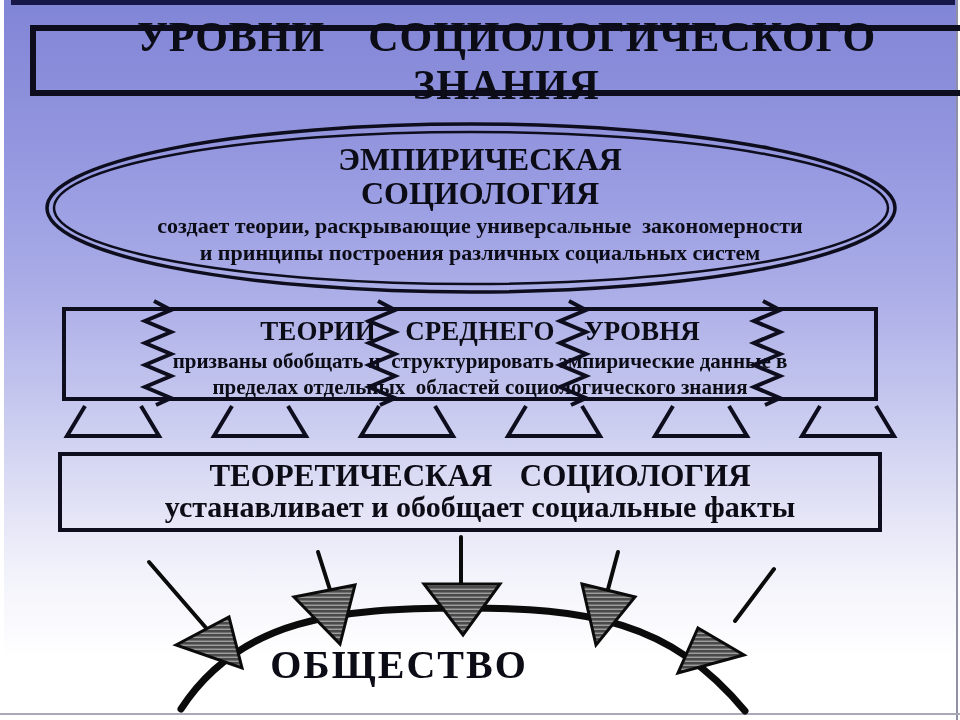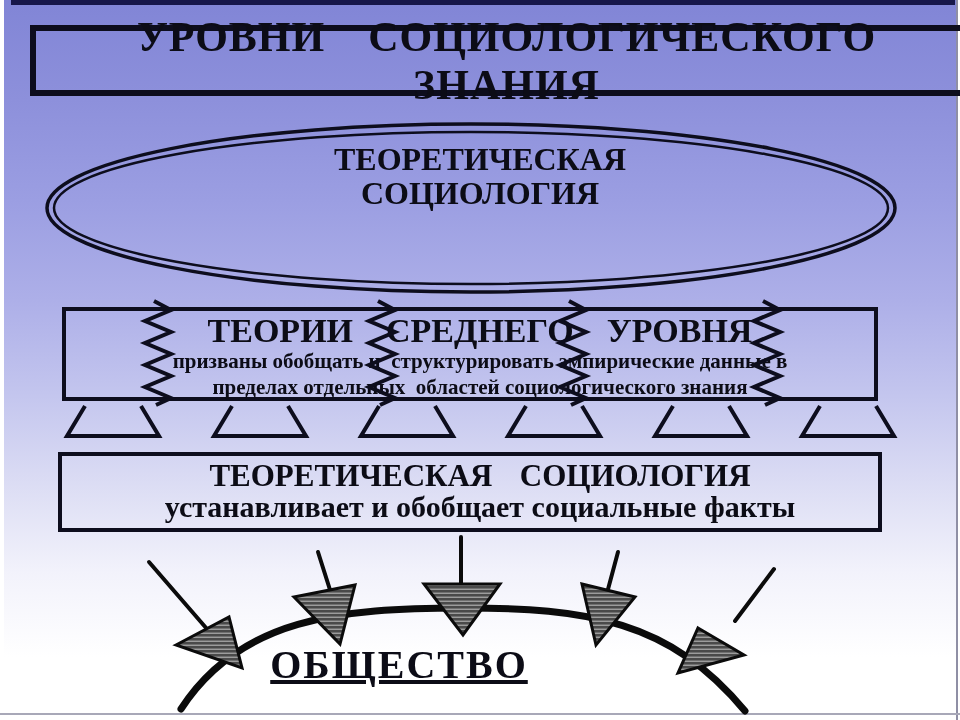--- a/index.html
+++ b/index.html
@@ -34,52 +34,54 @@
   .heading { font-weight:bold; }
   .desc { font-weight:bold; }
 
   .th-heading { top:142px; font-size:32px; line-height:34px; }
   .th-desc    { top:212px; font-size:22px; line-height:27px; }
 
   .mid-box {
     position:absolute; left:62px; top:307px; width:816px; height:94px;
     border:4px solid #0d0d1d;
   }
-  .mid-heading { top:314px; font-size:34px; line-height:34px; word-spacing:8px;font-family:Liberation Serif, serif; }
+  .mid-heading { top:314px; font-size:27px; line-height:34px; word-spacing:8px;font-family:Liberation Serif, serif; }
   .mid-desc    { top:348px; font-size:21px; line-height:26px; }
 
   .emp-box {
     position:absolute; left:58px; top:452px; width:824px; height:80px;
     border:4px solid #0d0d1d;
   }
   .emp-heading { top:459px; font-size:31px; line-height:34px; word-spacing:6px; }
   .emp-desc    { top:494px; font-size:30px; line-height:26px; }
 
   .society-label {
     position:absolute; left:0; top:641px; width:798px; text-align:center;
-    font-size:40px; font-weight:bold; letter-spacing:2px;text-decoration:underline;
+    font-size:40px; font-weight:bold; letter-spacing:2px;
   }
 
   svg.overlay { position:absolute; left:0; top:0; pointer-events:none; }
 </style>
 </head>
 <body>
 
 <div class="canvas">
   <div class="bg"></div>
   <div class="top-bar"></div>
   <div class="right-edge"></div>
   <div class="bottom-edge"></div>
 
   <div class="title-box">
     <div class="title-text">УРОВНИ  СОЦИОЛОГИЧЕСКОГО  ЗНАНИЯ</div>
   </div>
 
-  <div class="level-text heading th-heading">ТЕОРЕТИЧЕСКАЯ
+  <div class="level-text heading th-heading">ЭМПИРИЧЕСКАЯ
 СОЦИОЛОГИЯ</div>
+  <div class="level-text desc th-desc">создает теории, раскрывающие универсальные  закономерности
+и принципы построения различных социальных систем</div>
 
   <div class="mid-box"></div>
   <div class="level-text heading mid-heading">ТЕОРИИ  СРЕДНЕГО  УРОВНЯ</div>
   <div class="level-text desc mid-desc">призваны обобщать и  структурировать эмпирические данные в
 пределах отдельных  областей социологического знания</div>
 
   <div class="emp-box"></div>
   <div class="level-text heading emp-heading">ТЕОРЕТИЧЕСКАЯ  СОЦИОЛОГИЯ</div>
   <div class="level-text desc emp-desc">устанавливает и обобщает социальные факты</div>
 

